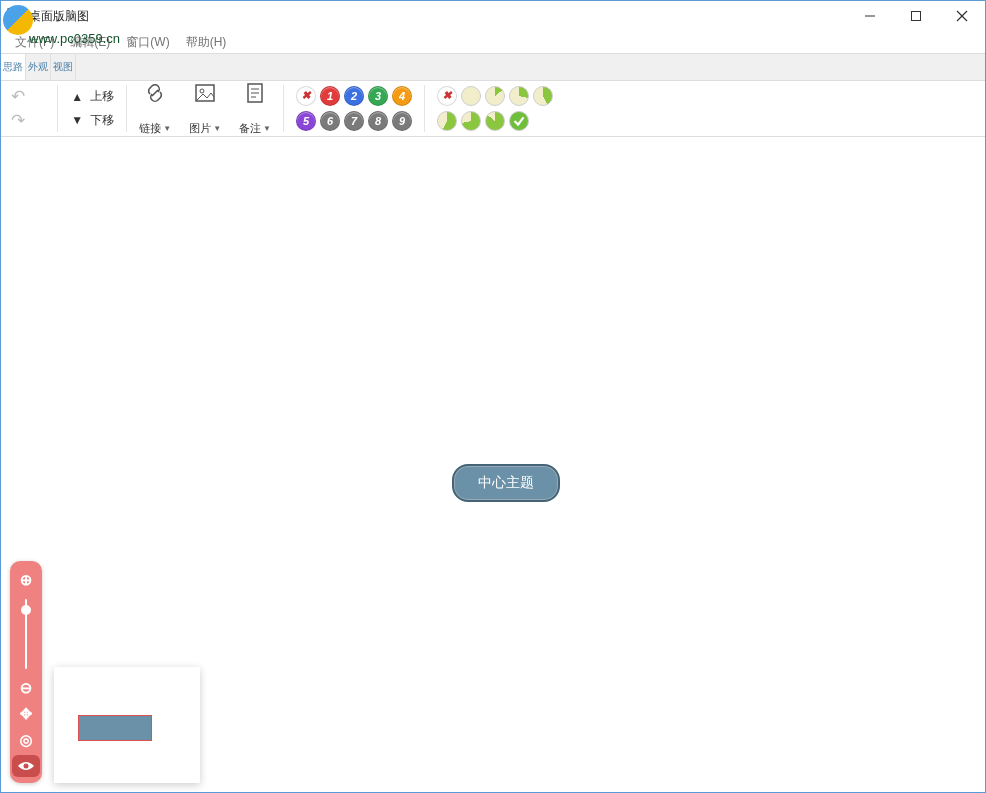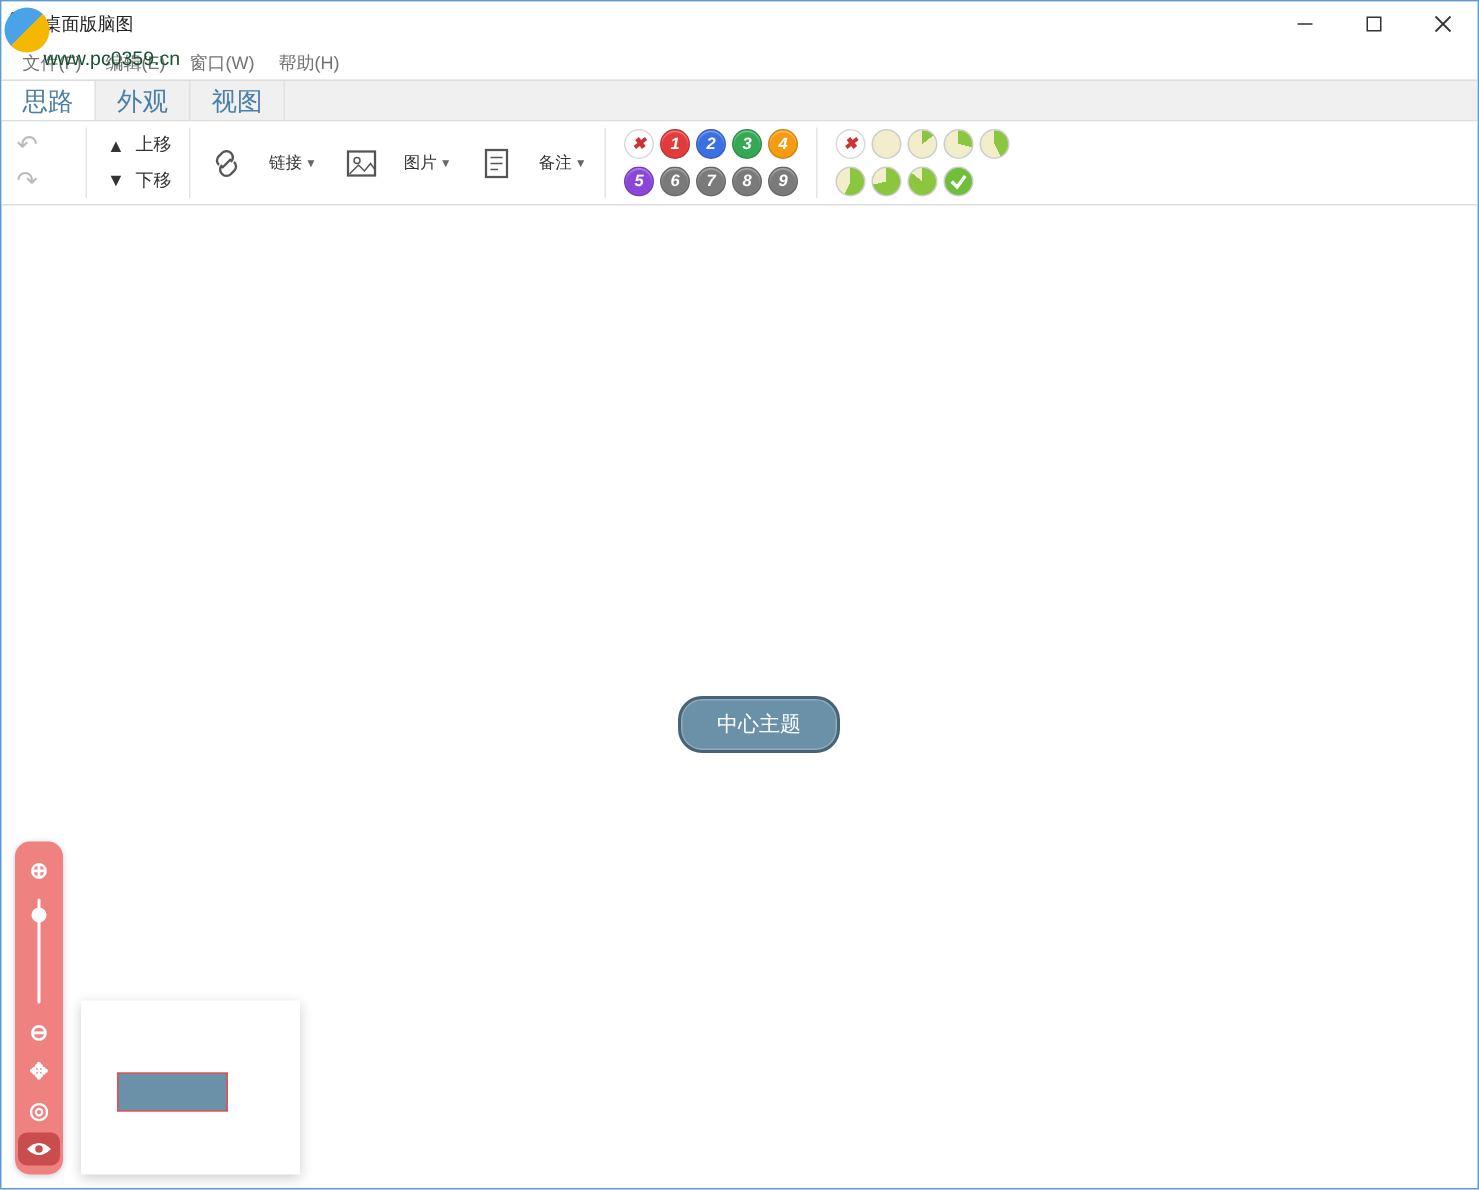--- a/index.html
+++ b/index.html
@@ -19,32 +19,32 @@
 .title-bar .controls { margin-left: auto; display: flex; }
 .title-bar .controls .ctrl { width: 46px; height: 30px; display: flex; align-items: center; justify-content: center; font-family: Arial; color:#333; }
 .title-bar .controls .ctrl svg { width: 12px; height: 12px; }
 
 
 .menu-bar { height: 22px; background: #fff; display: flex; align-items: center; padding: 0 6px; gap: 0; }
 .menu-bar .menu-item { font-size: 12px; color: #737373; padding: 2px 8px; }
 
 
 .tab-bar { height: 28px; background: #f0f0f0; border-top: 1px solid #ddd; border-bottom: 1px solid #ddd; display: flex; align-items: stretch; }
-.tab-bar .tab { padding: 0 14px; display: flex; align-items: center; font-size: 17px; color: #4a7fa8; border-right:1px solid #e0e0e0; }
+.tab-bar .tab { padding: 0 2px; display: flex; align-items: center; font-size: 10px; color: #4a7fa8; border-right:1px solid #e0e0e0; }
 .tab-bar .tab.active { background: #fff; color: #4a7fa8; position:relative; }
 
 
 .toolbar { height: 56px; background: #fff; border-bottom: 1px solid #ddd; display: flex; align-items: stretch; padding: 4px 10px; gap: 0; }
 .toolbar-group { display: flex; flex-direction: column; justify-content: space-around; border-right: 1px solid #e5e5e5; padding: 0 12px; }
 .toolbar-group.row-group { flex-direction: row; align-items: center; gap: 18px; }
 .toolbar-group:last-child { border-right: none; }
 .tb-item { display: flex; align-items: center; gap: 6px; font-size: 12px; color: #333; white-space: nowrap; }
 .tb-item.disabled { color: #bbb; }
 .tb-item .ti-icon { width: 14px; height: 14px; display: inline-flex; align-items:center; justify-content:center; font-size:12px; }
-.tb-dd { display: flex; flex-direction: row; align-items: center; gap: 16px; font-size: 12px; color: #333; }
+.tb-dd { display: flex; flex-direction: column; align-items: center; gap: 16px; font-size: 12px; color: #333; }
 .tb-dd .dd-icon { width: 24px; height: 24px; display:flex; align-items:center; justify-content:center; }
 .tb-dd .dd-label { display: flex; align-items: center; gap: 2px; font-size: 11px; }
 .tb-dd .dd-label .caret { font-size: 8px; color:#666; }
 
 .undo-col { display:flex; flex-direction:column; justify-content:space-around; padding-right:8px; }
 .undo-col .u-btn { color:#bbb; font-size:17px; }
 
 
 .icon-row { display: flex; gap: 4px; }
 .round-icon { width: 20px; height: 20px; border-radius: 50%; display: flex; align-items: center; justify-content: center; font-size: 11px; color: #fff; font-weight: bold; font-style:italic; border:1px solid rgba(0,0,0,0.15); box-shadow: inset 0 1px 1px rgba(255,255,255,0.4); font-family: Arial; }

